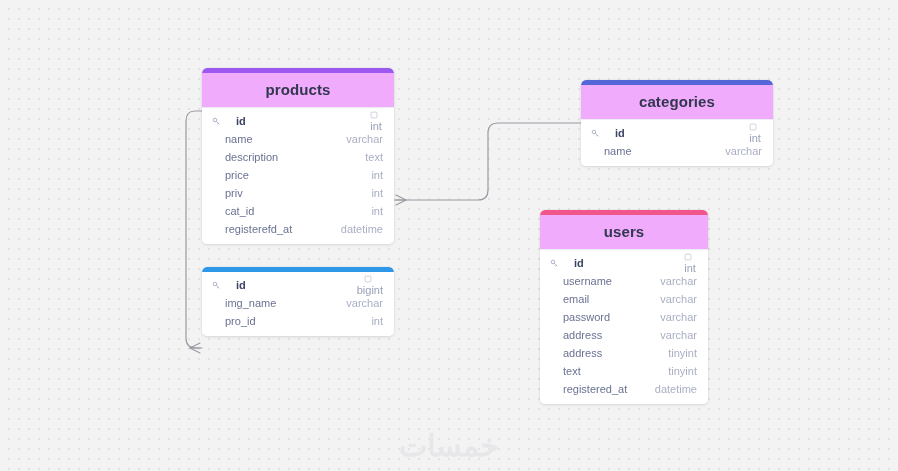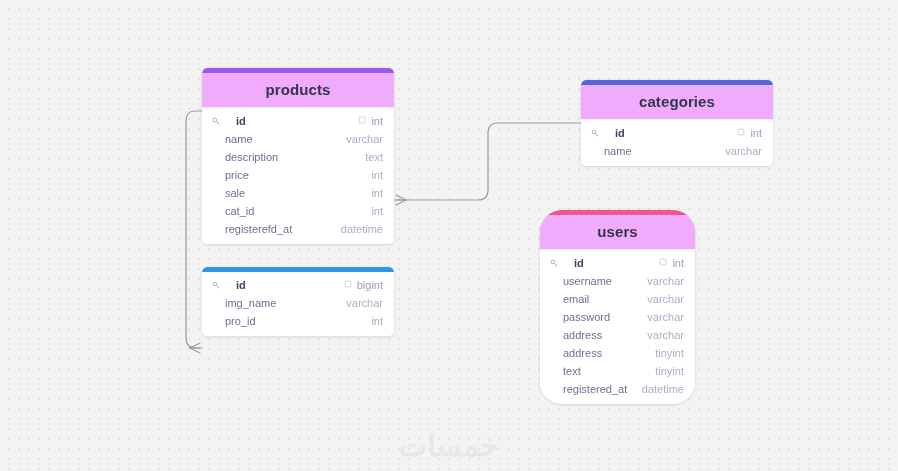--- a/index.html
+++ b/index.html
@@ -137,20 +137,22 @@
     height: 10px;
     margin-right: 4px;
     display: inline-flex;
     align-items: center;
     justify-content: center;
     color: #c4c9da;
   }
 
   .type-wrap {
     display: flex;
+    align-items: center;
+    flex-direction: column;
   }
 </style>
 </head>
 <body>
 
 <div id="canvas">
 
   <svg id="connectors" viewBox="0 0 898 471" width="898" height="471">
 
     <g>
@@ -213,21 +215,21 @@
           </div>
           <div class="row">
             <span class="name-spacer"></span>
             <span class="col-name">price</span>
             <span class="col-type type-wrap">
               <span>int</span>
             </span>
           </div>
           <div class="row">
             <span class="name-spacer"></span>
-            <span class="col-name">sale</span>
+            <span class="col-name">priv</span>
             <span class="col-type type-wrap">
               <span>int</span>
             </span>
           </div>
           <div class="row">
             <span class="name-spacer"></span>
             <span class="col-name">cat_id</span>
             <span class="col-type type-wrap">
               <span>int</span>
             </span>
@@ -302,21 +304,21 @@
           </div>
           <div class="row">
             <span class="name-spacer"></span>
             <span class="col-name">pro_id</span>
             <span class="col-type type-wrap">
               <span>int</span>
             </span>
           </div>
         </div>
       </div>
-      <div class="table-card" style="left: 540px; top: 210px; width: 155px; border-radius: 22px;">
+      <div class="table-card" style="left: 540px; top: 210px; width: 168px;">
         <div class="table-accent" style="background: rgb(240, 85, 139);"></div>
         <div class="table-title">users</div>
         <div class="table-body">
           <div class="row pk">
             <span class="key-icon">
               <svg viewBox="0 0 16 16" width="9" height="9" fill="none" stroke="currentColor" stroke-width="1.4">
                 <circle cx="5.3" cy="5.3" r="3.2"></circle>
                 <path d="M7.6 7.6 L13 13"></path>
                 <path d="M11 11 L9.6 12.4"></path>
               </svg>

